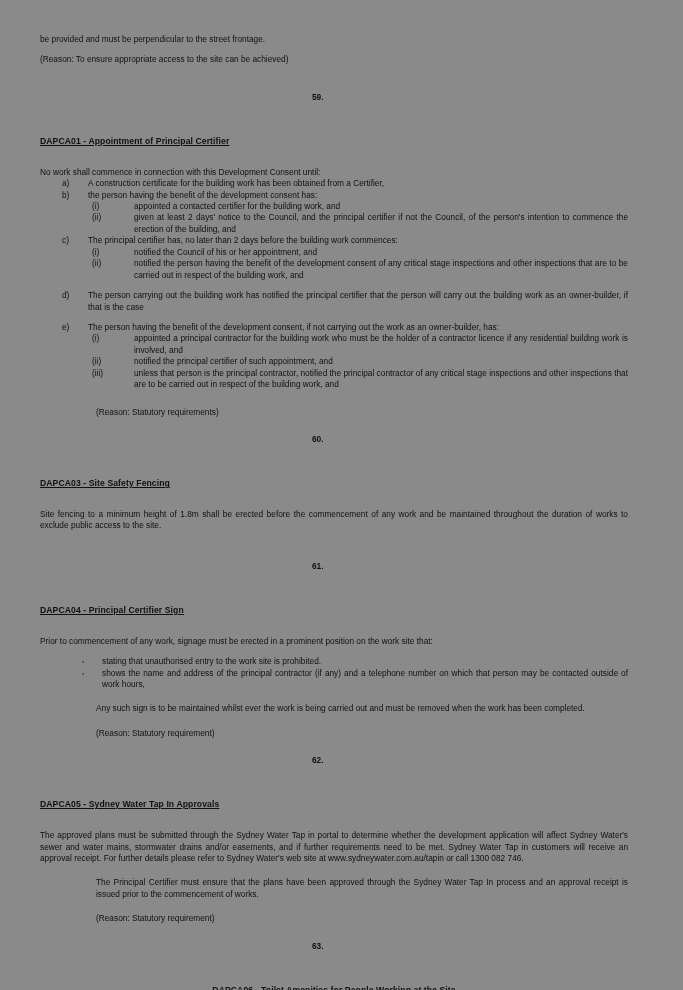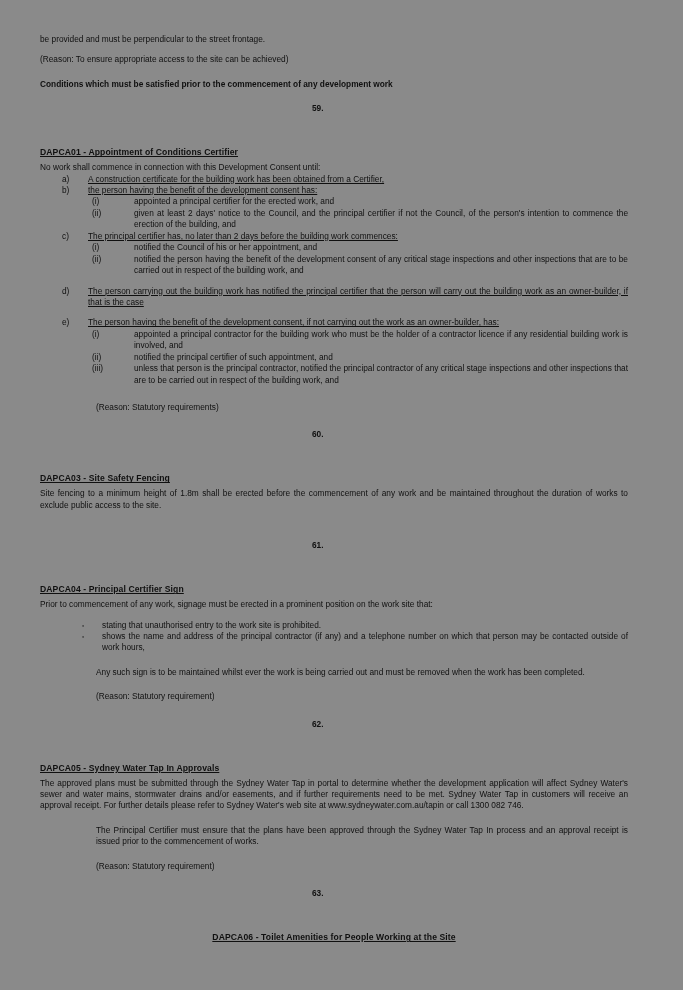--- a/index.html
+++ b/index.html
@@ -49,38 +49,38 @@
   .cond-body {
     flex: 1 1 auto;
   }
   .cond-title {
     font-weight: bold;
     text-decoration: underline;
     font-size: 8.6px;
     letter-spacing: 0.1px;
   }
   .body-text {
-    margin-top: 3px;
+    margin-top: 19px;
   }
 
   
   .lettered {
     margin-top: 0px;
   }
   .litem {
     display: flex;
     align-items: flex-start;
     margin-left: 22px;
   }
   .lmark {
     width: 26px;
     flex: 0 0 26px;
     text-align: left;
   }
-  .ltext { flex: 1 1 auto; text-decoration: underline; }
+  .ltext { flex: 1 1 auto; }
 
   
   .roman .ritem {
     display: flex;
     align-items: flex-start;
     margin-left: 52px;
   }
   .rmark {
     width: 42px;
     flex: 0 0 42px;
@@ -104,44 +104,43 @@
 </head>
 <body>
 
 <div class="page">
   <div class="doc">
 
     <p>be provided and must be perpendicular to the street frontage.</p>
     <div class="spacer-sm"></div>
     <p>(Reason:  To ensure appropriate access to the site can be achieved)</p>
     <div class="spacer-md"></div>
-    <p class="bold">Conditions which must be satisfied prior to the commencement of any development work</p>
     <div class="spacer-md"></div>
 
     <div class="cond">
       <div class="cond-num">59.</div>
       <div class="cond-body">
-        <div class="cond-title">DAPCA01 - Appointment of Conditions Certifier</div>
+        <div class="cond-title">DAPCA01 - Appointment of Principal Certifier</div>
         <p class="body-text">No work shall commence in connection with this Development Consent until:</p>
 
         <div class="lettered">
 
           <div class="litem">
             <div class="lmark">a)</div>
             <div class="ltext">A construction certificate for the building work has been obtained from a Certifier,</div>
           </div>
 
           <div class="litem">
             <div class="lmark">b)</div>
             <div class="ltext">the person having the benefit of the development consent has:</div>
           </div>
           <div class="roman">
             <div class="ritem">
               <div class="rmark">(i)</div>
-              <div class="rtext">appointed a principal certifier for the erected work, and</div>
+              <div class="rtext">appointed a contacted certifier for the building work, and</div>
             </div>
             <div class="ritem">
               <div class="rmark">(ii)</div>
               <div class="rtext">given at least 2 days' notice to the Council, and the principal certifier if not the Council, of the person's intention to commence the erection of the building, and</div>
             </div>
           </div>
 
           <div class="litem">
             <div class="lmark">c)</div>
             <div class="ltext">The principal certifier has, no later than 2 days before the building work commences:</div>

